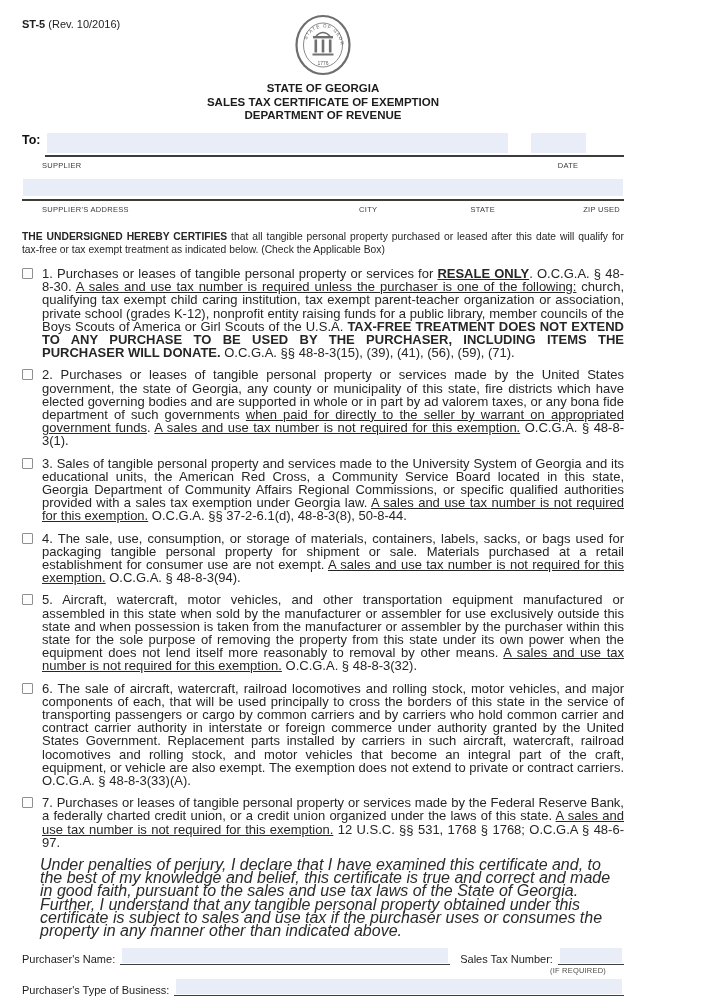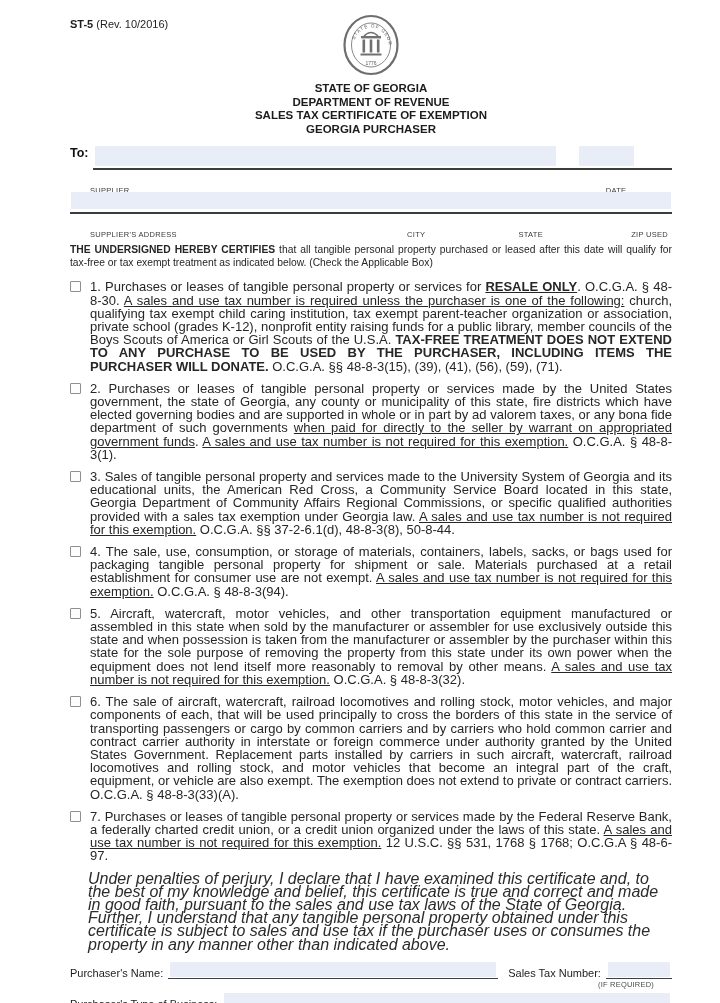--- a/index.html
+++ b/index.html
@@ -1,36 +1,36 @@
 <!DOCTYPE html>
 <html><head>
 <meta charset="utf-8">
 <style>
   * { margin:0; padding:0; box-sizing:border-box; }
   html,body { background:#fff; }
   .page {
     width:636px; height:1003px; background:#ffffff; overflow:hidden;
     font-family:"Liberation Sans", sans-serif; color:#262626;
-    padding:14px 12px 0 22px; position:relative;margin-left:48px;
+    padding:14px 12px 0 22px; position:relative;
   }
   
   .topbar { position:relative; height:66px; }
   .form-no { position:absolute; left:0; top:4px; font-size:11px; color:#1e1e1e; }
   .form-no .b { font-weight:bold; }
   .seal { position:absolute; left:50%; top:0; transform:translateX(-50%); }
   .titles { text-align:center; font-weight:bold; font-size:11.5px; line-height:13.5px; color:#1c1c1c; margin-top:2px; }
   
   .to-row { display:flex; margin-top:10px; }
   .to-label { font-weight:bold; font-size:12.5px; margin-right:4px; color:#111; }
   .to-line { flex:1; height:24px; border-bottom:2px solid #3c3c3c; position:relative; }
   .fill { position:absolute; background:#e9edf8; }
   .f-supplier { left:2px; right:20%; top:0; bottom:2px; }
   .f-date { left:84%; width:9.5%; top:0; bottom:2px; }
   .under-labels { position:relative; height:14px; font-size:7.5px; color:#3a3a3a; letter-spacing:.3px; }
-  .under-labels span { position:absolute; top:16px; }
+  .under-labels span { position:absolute; top:4px; }
   .addr-line { height:24px; border-bottom:2px solid #3c3c3c; position:relative; margin-top:6px; }
   .f-addr { left:1px; right:1px; top:2px; bottom:3px; }
   
   .certifies { font-size:10.3px; line-height:13.2px; margin-top:15px; text-align:justify; }
   .b { font-weight:bold; }
   .u { text-decoration:underline; }
   
   .items { margin-top:11px; }
   .item { display:flex; margin-bottom:9px; }
   .cb {
@@ -83,23 +83,22 @@
         <rect x="34.9" y="25.5" width="2.6" height="13" fill="#707070"></rect>
         <rect x="18.5" y="39.5" width="21" height="2" fill="#707070"></rect>
         <path d="M 22,22 Q 29,15 36,22" fill="none" stroke="#707070" stroke-width="1.6"></path>
         <text x="29" y="50.5" font-size="5" fill="#5d5d5d" text-anchor="middle" font-family="Liberation Sans, sans-serif">1776</text>
       </svg>
     </span>
   </div>
 
   <div class="titles">
     <div>STATE OF GEORGIA</div>
+    <div>SALES TAX CERTIFICATE OF EXEMPTION</div>
     <div>DEPARTMENT OF REVENUE</div>
-    <div>SALES TAX CERTIFICATE OF EXEMPTION</div>
-    <div>GEORGIA PURCHASER</div>
   </div>
 
   <div class="to-row">
     <span class="to-label">To:</span>
     <span class="to-line grow">
       <i class="fill f-supplier"></i>
       <i class="fill f-date"></i>
     </span>
   </div>
   <div class="under-labels">

